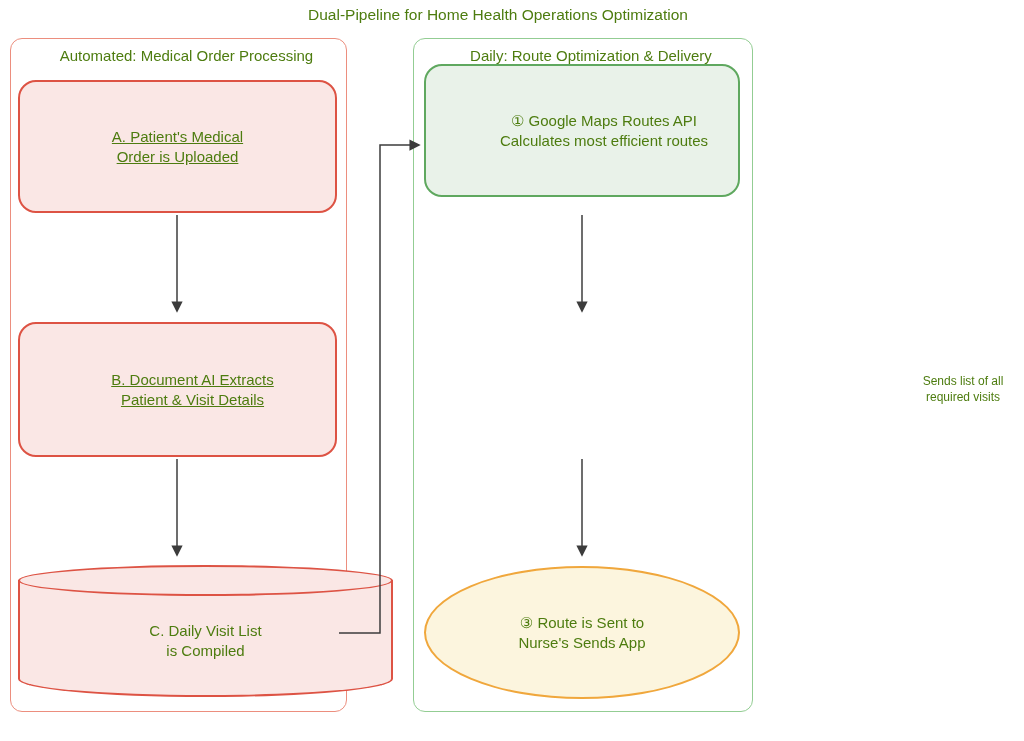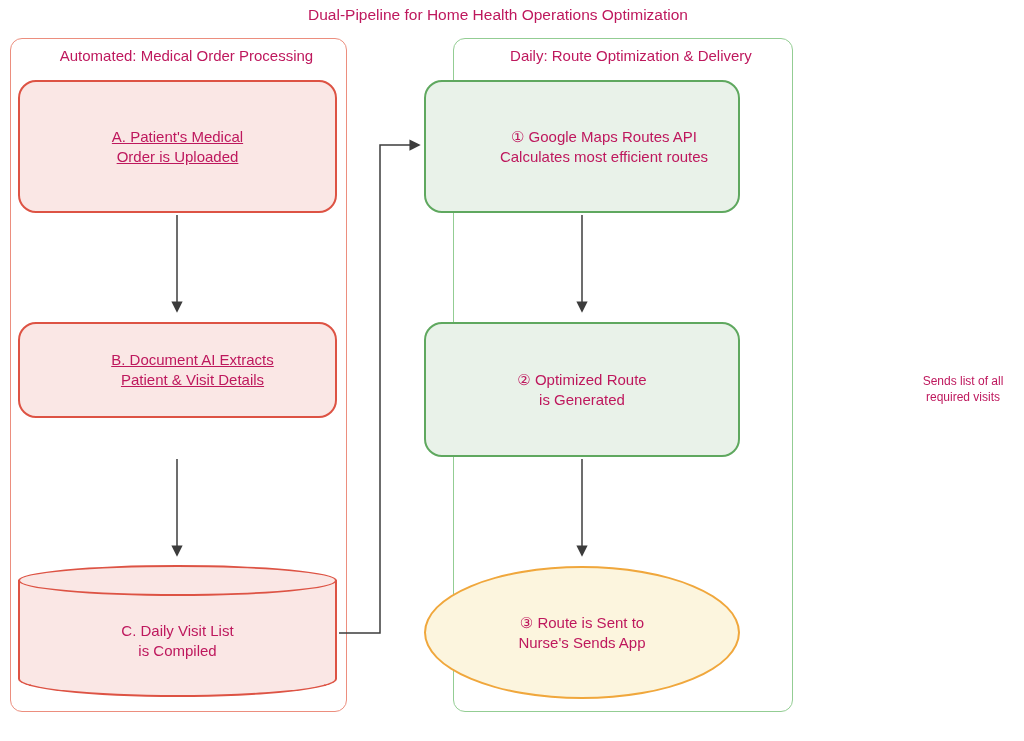--- a/index.html
+++ b/index.html
@@ -1,29 +1,29 @@
 <!DOCTYPE html>
 <html><head>
 <meta charset="utf-8">
 <style>
   html,body{margin:0;padding:0;background:#ffffff;}
   .canvas{
     position:relative;width:1024px;height:741px;background:#ffffff;
-    font-family:"Liberation Sans", sans-serif;color:#be185d;overflow:hidden;
+    font-family:"Liberation Sans", sans-serif;color:#4d7c0f;overflow:hidden;
   }
   .title{
     position:absolute;left:0;top:6px;width:996px;text-align:center;
     font-size:15.5px;white-space:pre-line;
   }
   .container{
     position:absolute;top:38px;height:674px;border-radius:12px;
     background:#ffffff;box-sizing:border-box;
   }
   .container.left{left:10px;width:337px;border:1.5px solid #EC8E7E;}
-  .container.right{left:413px;width:340px;border:1.5px solid #93CD93;margin-left:40px;}
+  .container.right{left:413px;width:340px;border:1.5px solid #93CD93;}
   .container-label{
     position:absolute;top:8px;left:8px;width:100%;text-align:center;
     font-size:15px;white-space:pre-line;
   }
   .node{
     position:absolute;box-sizing:border-box;display:flex;align-items:center;
     justify-content:center;text-align:center;font-size:15px;line-height:20px;
     white-space:pre-line;
   }
   .rect-red{
@@ -32,21 +32,21 @@
   }
   .rect-green{
     left:424px;width:316px;height:133px;background:#E9F2E9;
     border:2px solid #5FA85F;border-radius:18px;
   }
   .ellipse-yellow{
     left:424px;top:566px;width:316px;height:133px;background:#FCF5DE;
     border:2px solid #F0A73C;border-radius:50%;
   }
   .cylinder{
-    position:absolute;left:18px;top:565px;width:319px;height:132px;
+    position:absolute;left:18px;top:565px;width:375px;height:132px;
   }
   .cyl-body{
     position:absolute;left:0;right:0;top:15px;bottom:0;background:#FAE7E5;
     border:2px solid #DD5344;border-top:none;box-sizing:border-box;
     border-radius:0 0 50% 50% / 0 0 18px 18px;
   }
   .cyl-top{
     position:absolute;left:0;right:0;top:0;height:31px;background:#FAE7E5;
     border:2px solid #DD5344;box-sizing:border-box;border-radius:50%;
   }
@@ -72,35 +72,33 @@
     <div class="container-label">Automated: Medical Order Processing</div>
   </div>
 
   <div class="container right">
     <div class="container-label">Daily: Route Optimization &amp; Delivery</div>
   </div>
 
   <div class="node rect-red" style="top:80px;">A. Patient's Medical
 Order is Uploaded</div>
 
-  <div class="node rect-red" style="top:322px;height:96px;padding-left:30px;">B. Document AI Extracts
+  <div class="node rect-red" style="top:322px;height:135px;padding-left:30px;">B. Document AI Extracts
 Patient &amp; Visit Details</div>
 
   <div class="cylinder">
     <div class="cyl-body"></div>
     <div class="cyl-top"></div>
     <div class="cyl-text">C. Daily Visit List
 is Compiled</div>
   </div>
 
-  <div class="node rect-green" style="top:80px;padding-left:44px;">① Google Maps Routes API
+  <div class="node rect-green" style="top:64px;padding-left:44px;">① Google Maps Routes API
 Calculates most efficient routes</div>
 
-  <div class="node rect-green" style="top:322px;height:135px;">② Optimized Route
-is Generated</div>
 
   <div class="node ellipse-yellow">③ Route is Sent to
 Nurse's Sends App</div>
 
   <div class="edge-label">Sends list of all
 required visits</div>
 
   <svg class="arrows" width="1024" height="741" viewBox="0 0 1024 741">
     <defs>
       <marker id="arrowhead" viewBox="0 0 10 10" refX="8.5" refY="5" markerWidth="7.5" markerHeight="7.5" orient="auto-start-reverse">

